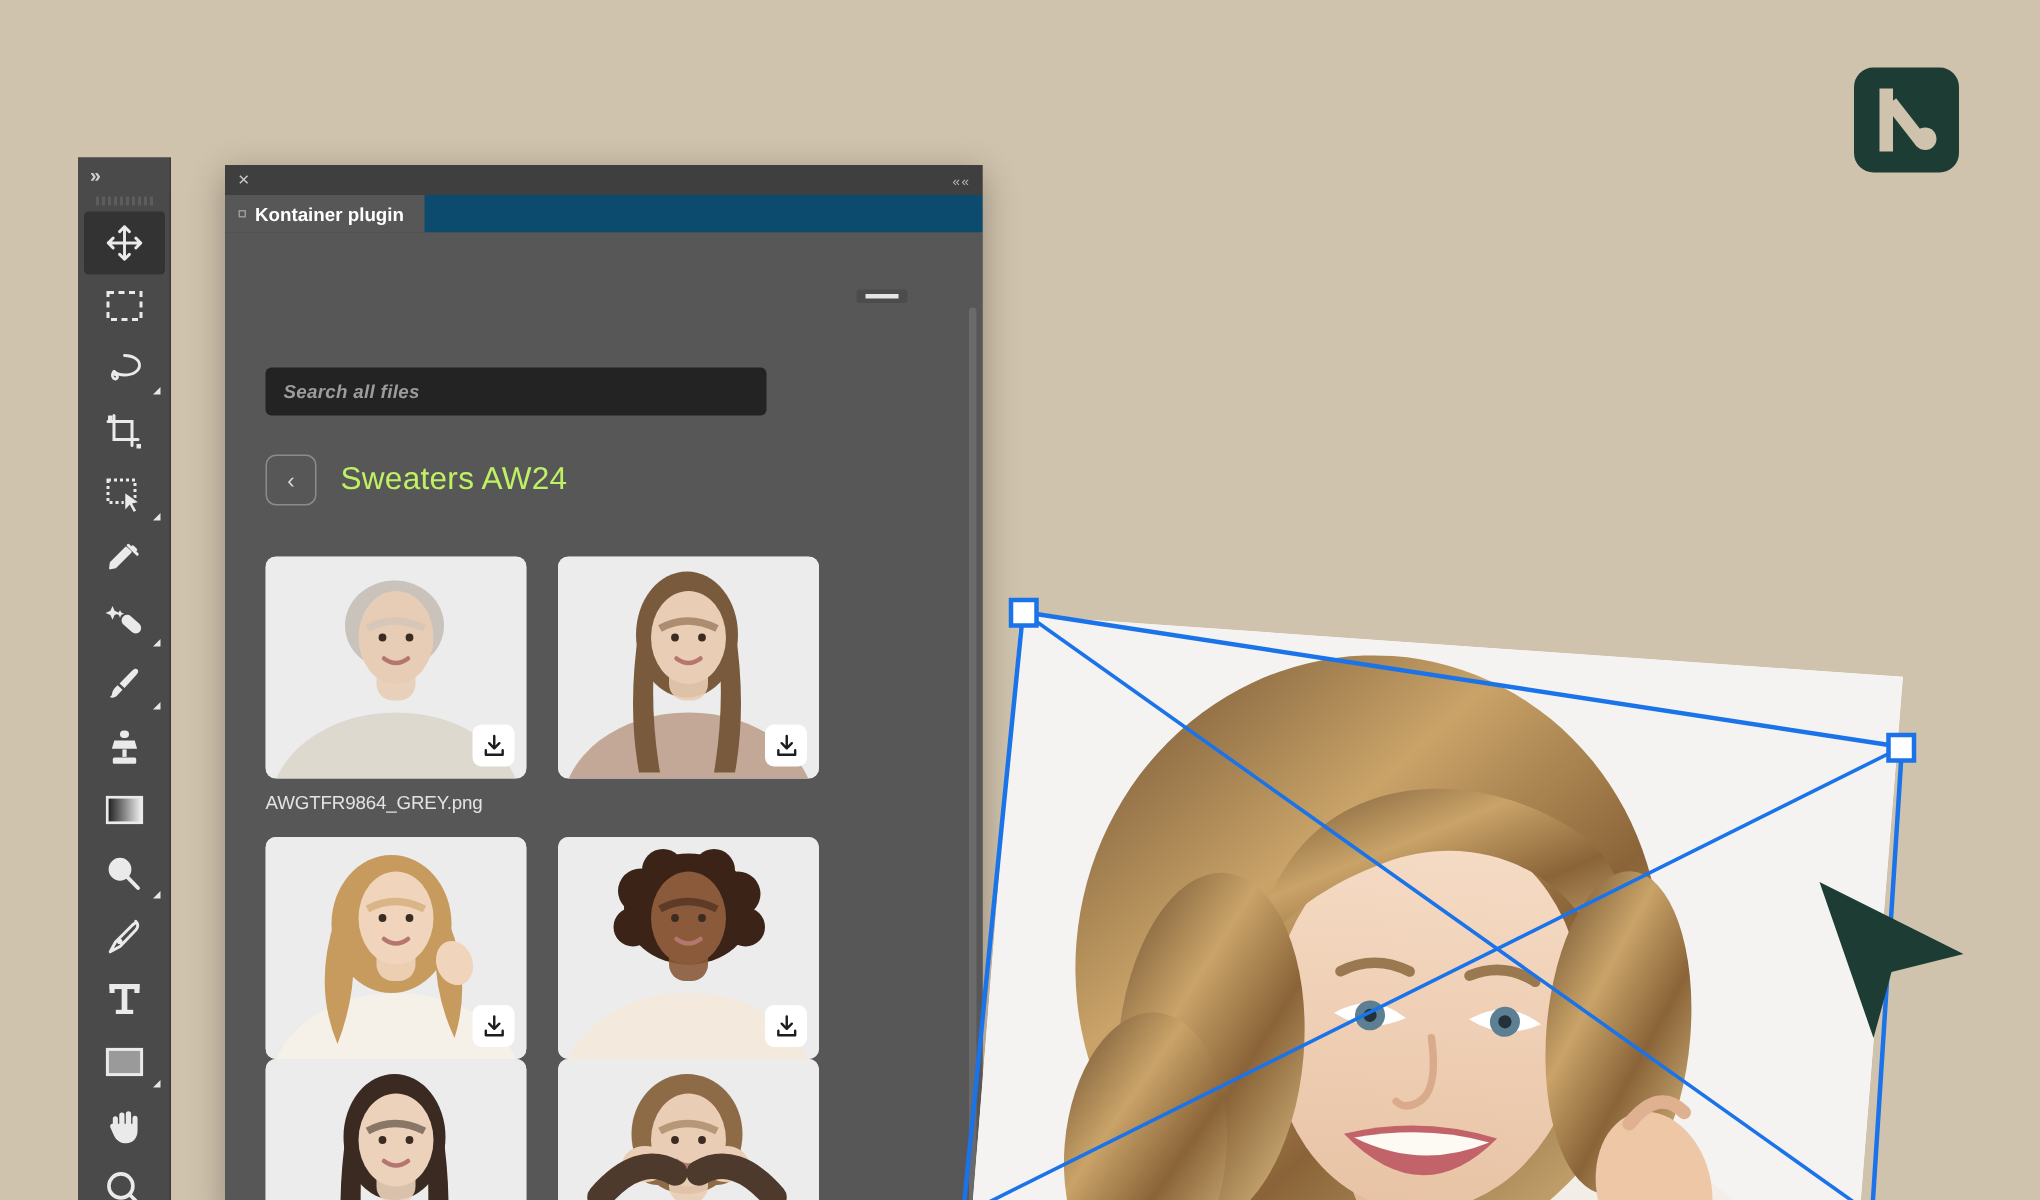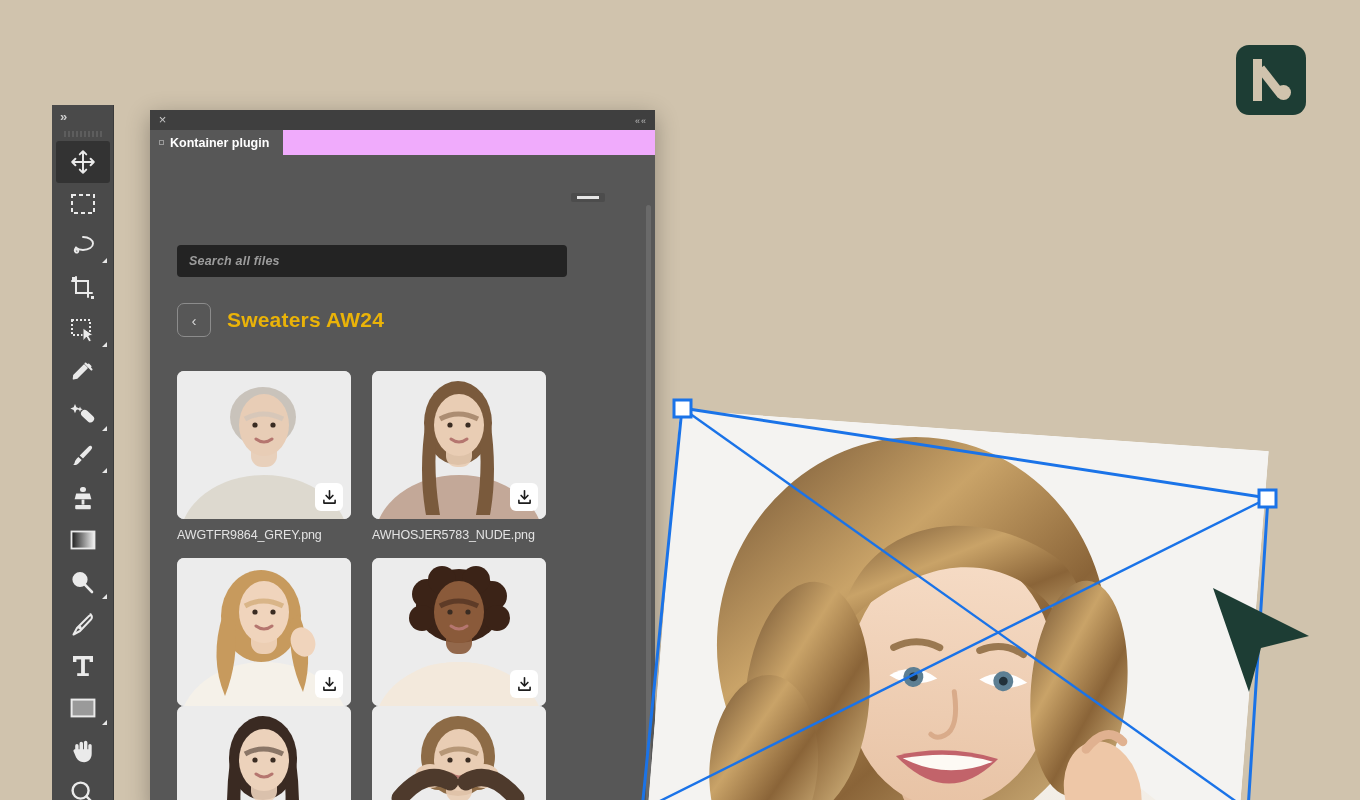--- a/index.html
+++ b/index.html
@@ -115,21 +115,21 @@
     width: 13px; height: 13px;
     color: #c9c9c9; font-size: 13px; line-height: 13px;
     text-align: center;
   }
   .panel-titlebar .expand {
     position: absolute; right: 8px; top: 6px;
     color: #b9b9b9; font-size: 9px; letter-spacing: 1px;
   }
   .panel-tabbar {
     height: 25px;
-    background: #f0abfc;
+    background: #0c4a6e;
     display: flex; align-items: stretch;
   }
   .panel-tab {
     background: #575757;
     display: flex; align-items: center;
     padding: 0 14px 0 9px;
     gap: 6px;
   }
   .panel-tab .tab-dot {
     width: 5px; height: 5px;
@@ -162,21 +162,21 @@
   .panel-scroll {
     position: absolute;
     right: 4px; top: 50px;
     width: 5px; height: 600px;
     background: #6a6a6a;
     border-radius: 3px;
   }
   .search-box {
     position: absolute;
     left: 27px; top: 90px;
-    width: 390px; height: 32px;
+    width: 334px; height: 32px;
     background: #232323;
     border-radius: 4px;
     display: flex; align-items: center;
     padding-left: 12px;
   }
   .search-box .ph {
     color: #9c9c9c;
     font-size: 12.5px;
     font-style: italic;
     font-weight: 600;
@@ -191,23 +191,23 @@
   .back-btn {
     width: 34px; height: 34px;
     border: 1px solid #8c8c8c;
     border-radius: 7px;
     display: flex; align-items: center; justify-content: center;
     color: #d8d8d8;
     font-size: 15px;
     line-height: 1;
   }
   .folder-title {
-    color: #eab308;
+    color: #bef264;
     font-size: 21px;
-    font-weight: 700;
+    font-weight: 400;
     letter-spacing: .2px;
   }
 
   
   .grid {
     position: absolute;
     left: 27px; top: 216px;
     width: 400px;
     display: flex; flex-wrap: wrap;
     column-gap: 21px; row-gap: 0;
@@ -470,21 +470,20 @@
     <circle cx="96" cy="54" r="2.6" fill="#3a2c22"></circle>
     <path d="M79 68 q8 6 16 0" stroke="#b5766f" stroke-width="3" fill="none" stroke-linecap="round"></path>
 
   </svg><div class="dl-btn" title="Download">
        <svg width="17" height="17" viewBox="0 0 20 20" fill="none" stroke="#1d1d1d" stroke-width="1.9" stroke-linecap="round" stroke-linejoin="round">
          <path d="M10 2v9"></path>
                   <path d="M6 7.6l4 4 4-4"></path>
                   <path d="M3.4 13.2v3.4h13.2v-3.4"></path>
        </svg>
      </div></div>
-            <div class="cap">AWHOSJER5783_NUDE.png</div>
           </div>
           <div class="cell">
             <div class="thumb"><svg viewBox="0 0 174 148" preserveAspectRatio="xMidYMax slice" width="100%" height="100%">
     <rect width="174" height="148" fill="#ececec"></rect>
     <ellipse cx="87" cy="168" rx="84" ry="64" fill="#f5f1e9"></ellipse>
     <ellipse cx="84" cy="58" rx="40" ry="46" fill="#c79a5d"></ellipse>
       <path d="M46 56 q-14 44 2 82 q14 -36 10 -74z" fill="#c79a5d"></path>
       <path d="M122 56 q16 40 4 78 q-16 -34 -12 -72z" fill="#c79a5d"></path>
     <rect x="74" y="68" width="26" height="28" rx="11" fill="#f0d4bc" opacity=".9"></rect>
     <ellipse cx="87" cy="54" rx="25" ry="31" fill="#f0d4bc"></ellipse>

